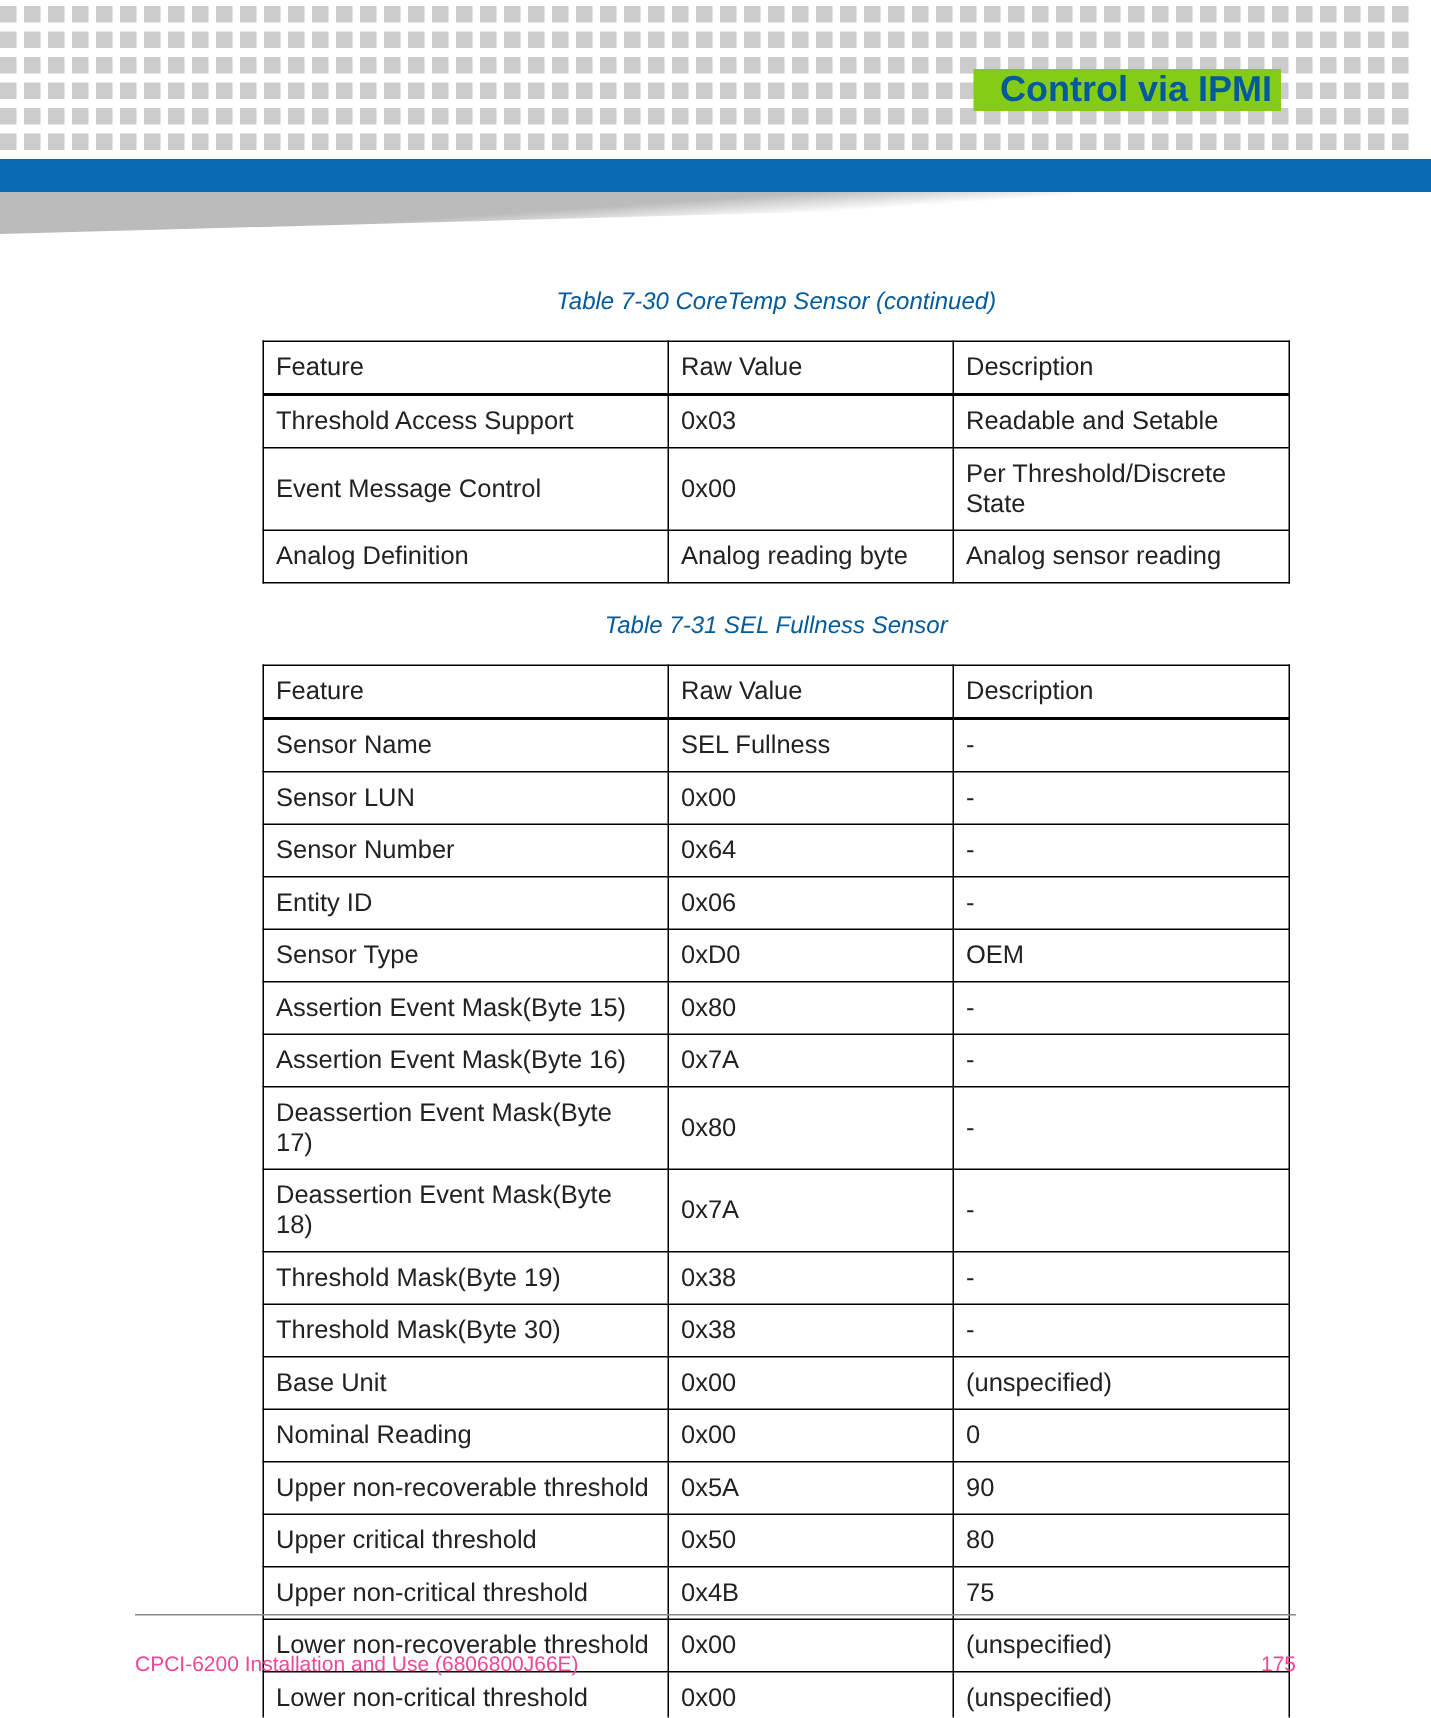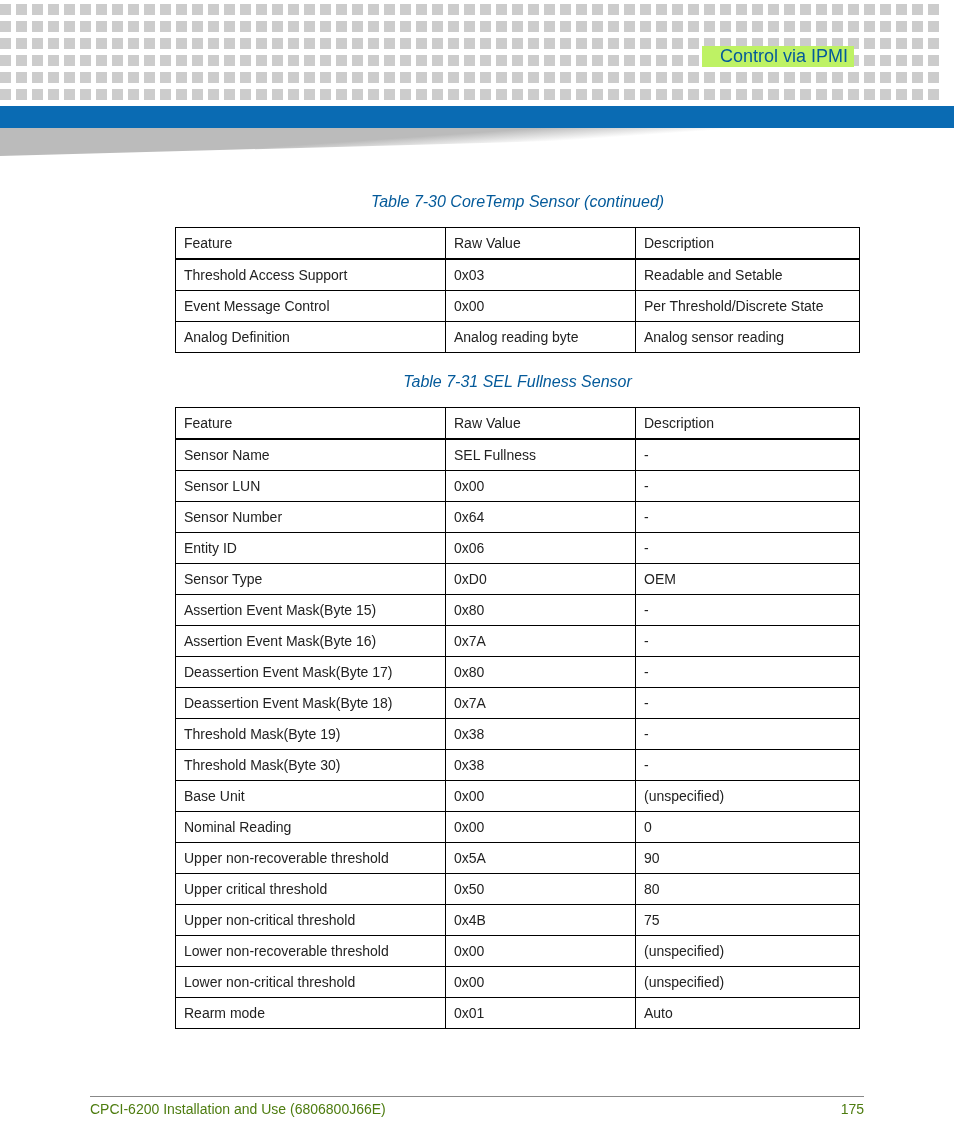--- a/index.html
+++ b/index.html
@@ -14,23 +14,23 @@
   .squares {
     position:absolute; top:4px; left:0; right:0; height:94px;
     display:flex; flex-direction:column; gap:6px;
   }
   .squares .row { display:flex; gap:5px; }
   .squares .row span { width:11px; height:11px; background:#ccc; display:inline-block;}
   .chapter-title {
     position:absolute;
     top:46px; right:100px;
     color:#045a9a;
-    font-weight:400;
-    font-size:18px;
-    background:#bef264;
+    font-weight:700;
+    font-size:24px;
+    background:#84cc16;
     padding:0 6px 0 18px;
   }
   .blue-bar {
     position:absolute;
     top:106px; left:0; right:0; height:22px;
     background:#0a6bb3;
   }
   .grey-wedge {
     position:absolute;
     top:128px; left:0; width:100%; height:28px;
@@ -45,42 +45,42 @@
     color:#045a9a;
     font-style:italic;
     font-size:16px;
     margin: 8px 0 16px 0;
     text-align: center;
   }
   .tcap2 { margin-top:20px; }
   table {
     border-collapse: collapse;
     width:100%;
-    font-size:14px;
+    font-size:17px;
     border-radius:14px;
   }
   table th, table td {
     border:1px solid #000;
     padding:7px 8px;
     text-align:left;
     font-weight:400;
     vertical-align:middle;
   }
   table .hdr td {
     border-bottom:2px solid #000;
   }
   .col1 { width:270px; }
   .col2 { width:190px; }
   .footer {
     position:absolute;
     bottom:28px; left:90px; right:90px;
     border-top:1px solid #888;
-    padding-top:4px;
+    padding-top:24px;
     display:flex; justify-content:space-between;
-    font-size:14px; color:#4d7c0f;
+    font-size:14px; color:#ec4899;
   }
 </style>
 </head>
 <body>
 
 <div class="squares" id="sqwrap">
     <div class="row">
       <span></span>
       <span></span>
       <span></span>

